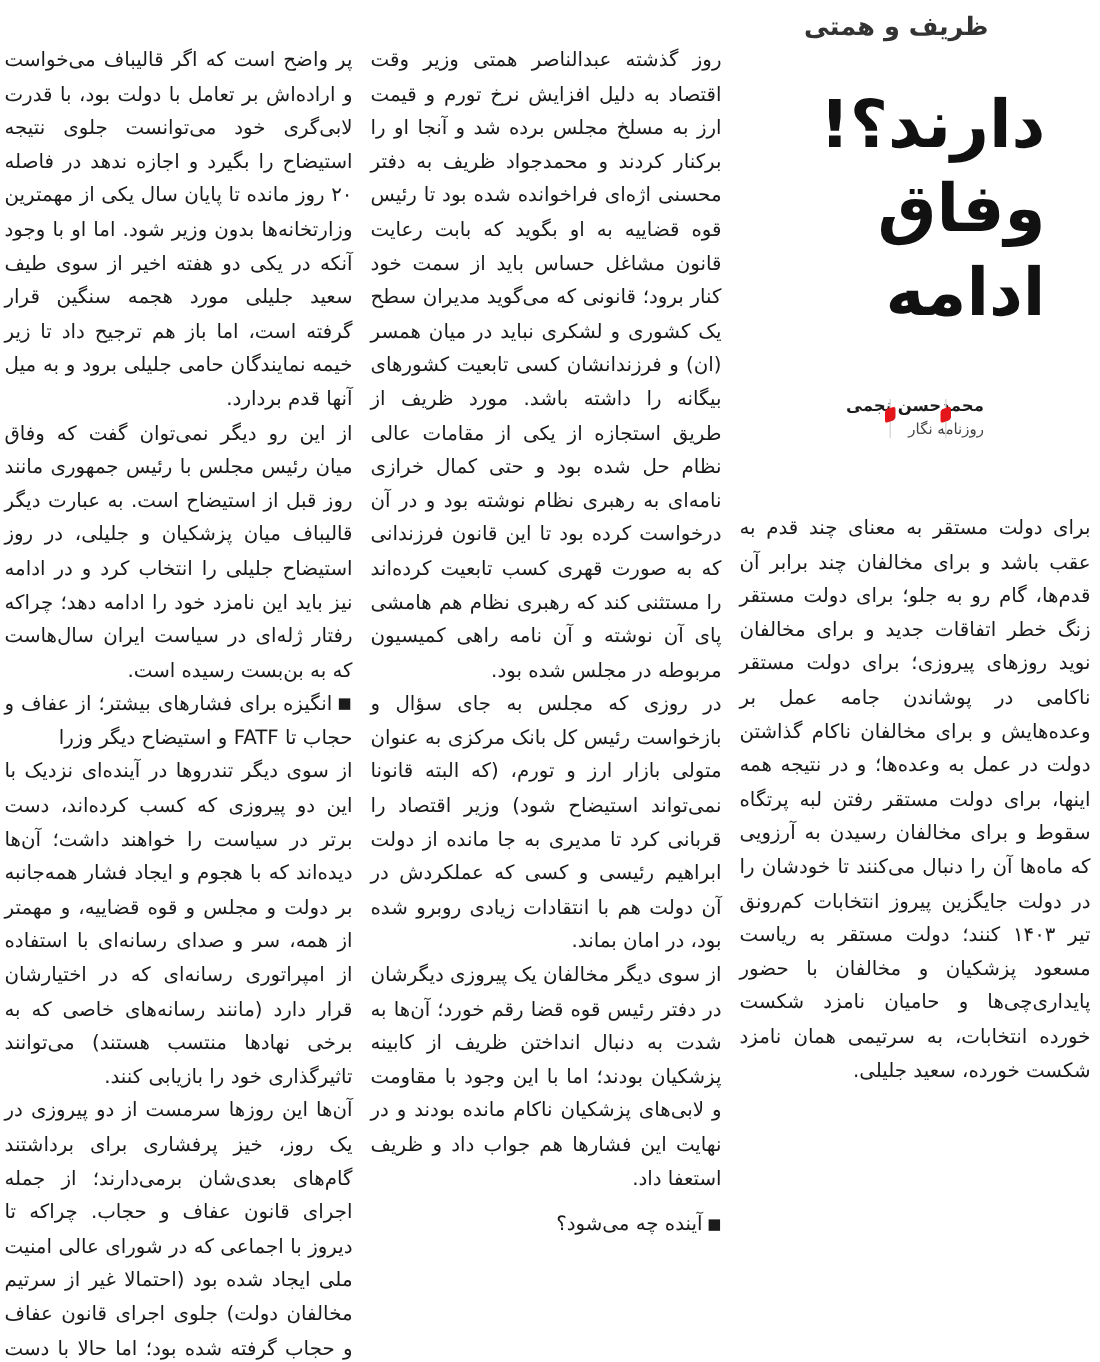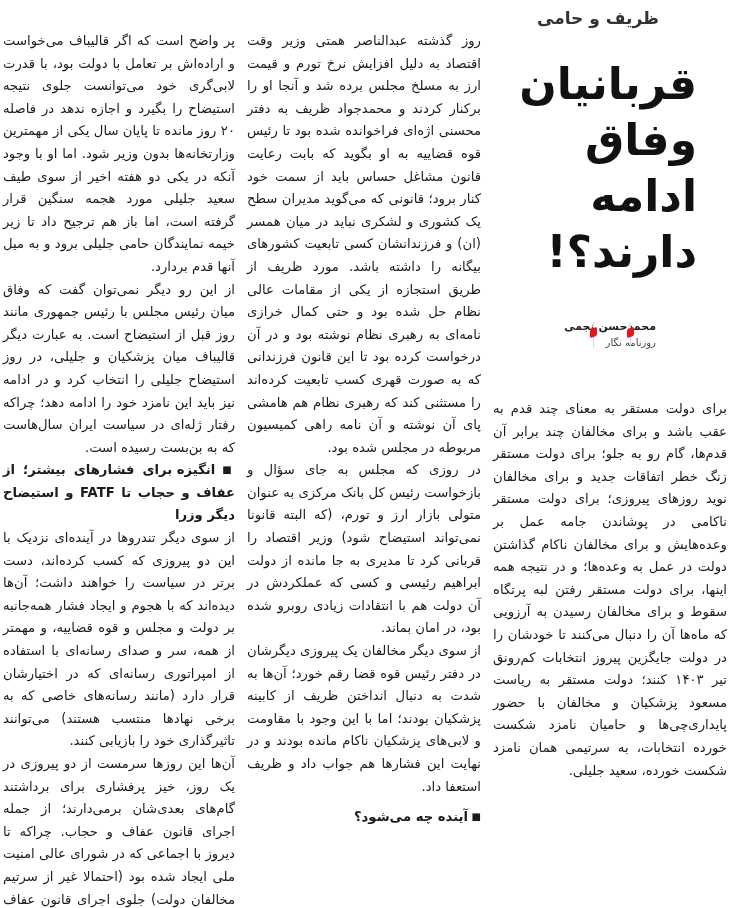--- a/index.html
+++ b/index.html
@@ -36,37 +36,36 @@
     border-left: 1px solid #d9d9d9;
   }
   .byline .mark::after {
     content: ""; position: absolute; left: -4px; top: 6px; width: 7px; height: 9px;
     background: #e4161b; transform: skewY(-20deg); border-radius: 2px;
   }
   .byline .mark-r { right: 90px; }
   .byline .mark-l { left: 100px; }
   .lead-block { margin-top: 40px; }
   .service { font-weight: bold; }
-  .subhead { font-weight: bold; margin-top: 2px; }
+  .subhead { font-weight: normal; margin-top: 2px; }
   .subhead::before { content: "\25A0\00a0"; font-size: 10px; vertical-align: 1px; }
   .gap { height: 8px; }
 </style>
 </head>
 <body>
 
 <div class="page">
 
   <div class="col col-right">
     <div class="kicker">
-      <div>ظریف و حامی</div>
+      <div>ظریف و همتی</div>
     </div>
     <div class="headline">
-      <div>قربانیان</div>
+      <div>دارند؟!</div>
       <div>وفاق ادامه</div>
-      <div>دارند؟!</div>
     </div>
     <div class="byline">
       <span class="mark mark-r"></span>
       <div>
         <div class="name">محمدحسن نجمی</div>
         <div class="role">روزنامه نگار</div>
       </div>
       <span class="mark mark-l"></span>
     </div>
     <div class="lead-block">

